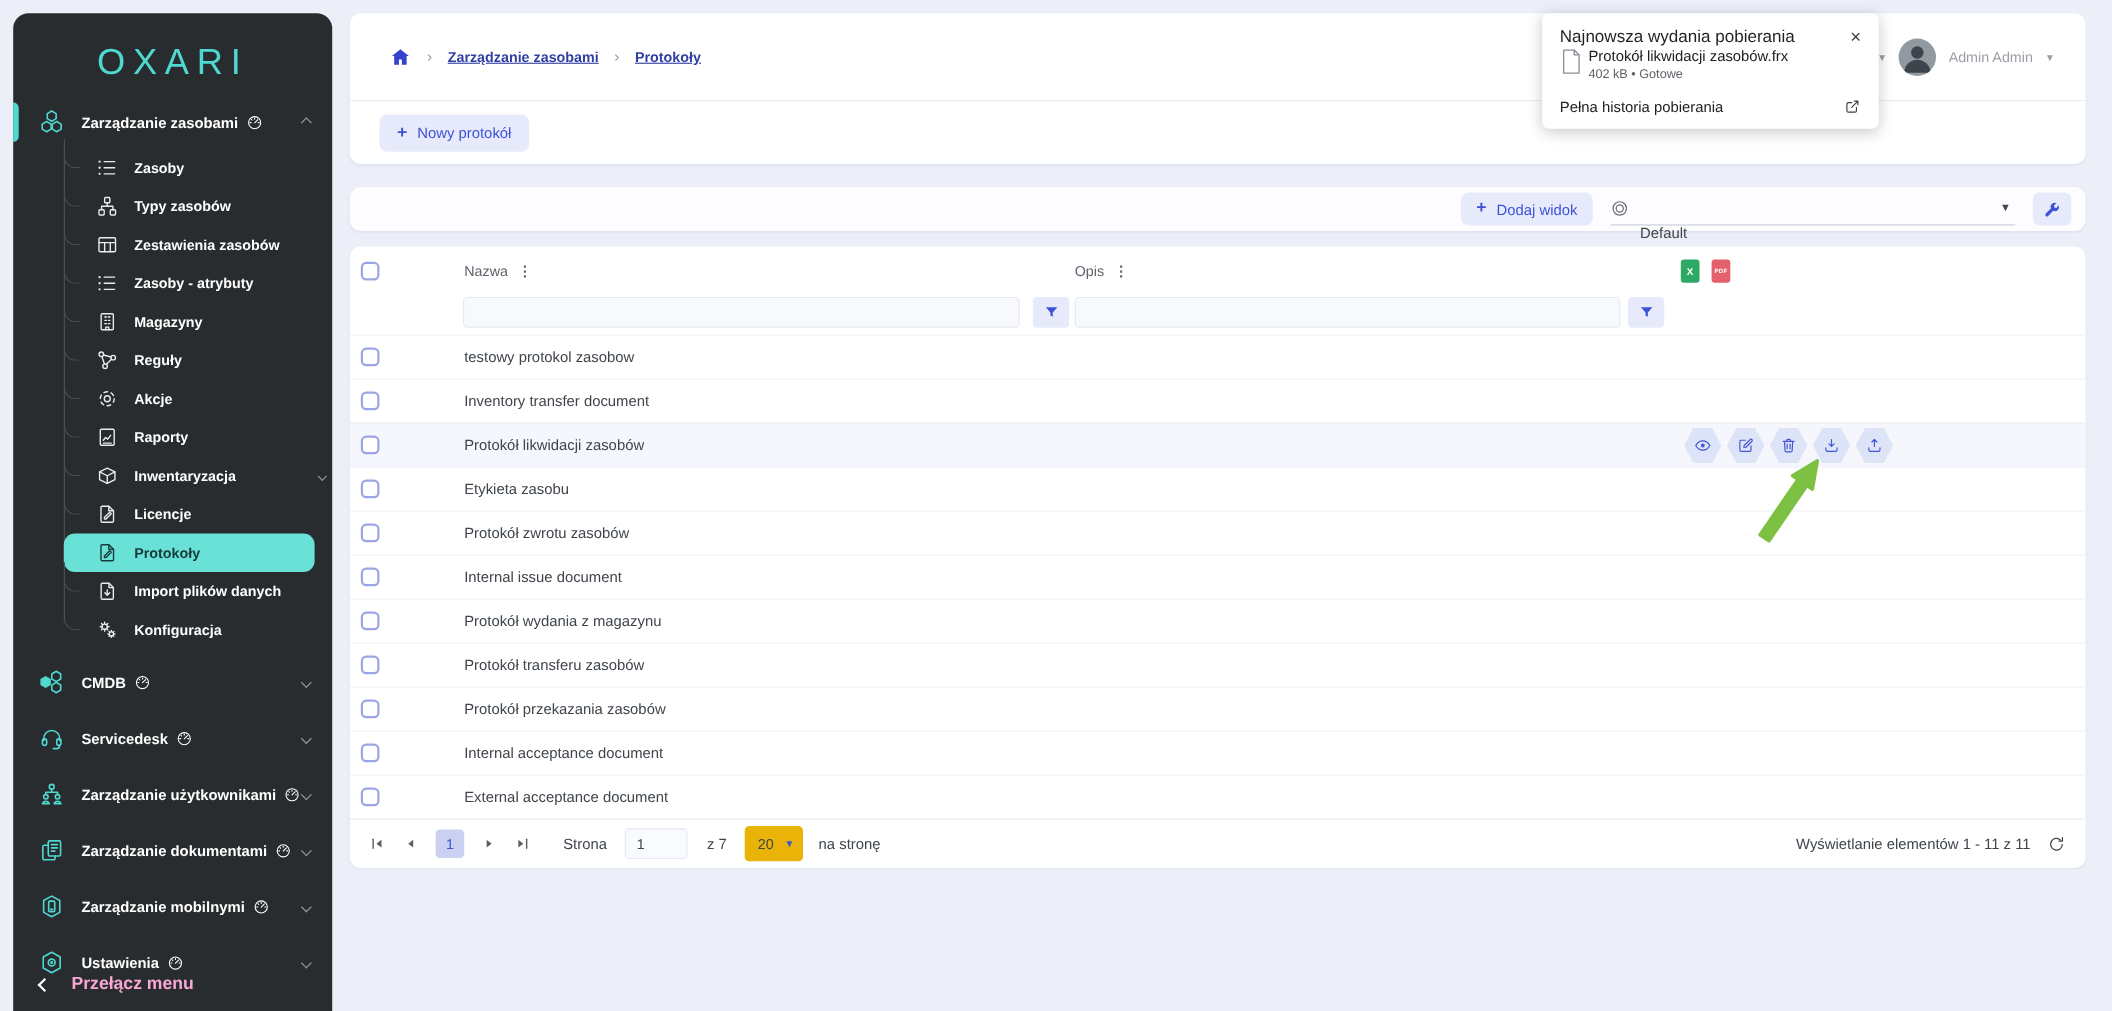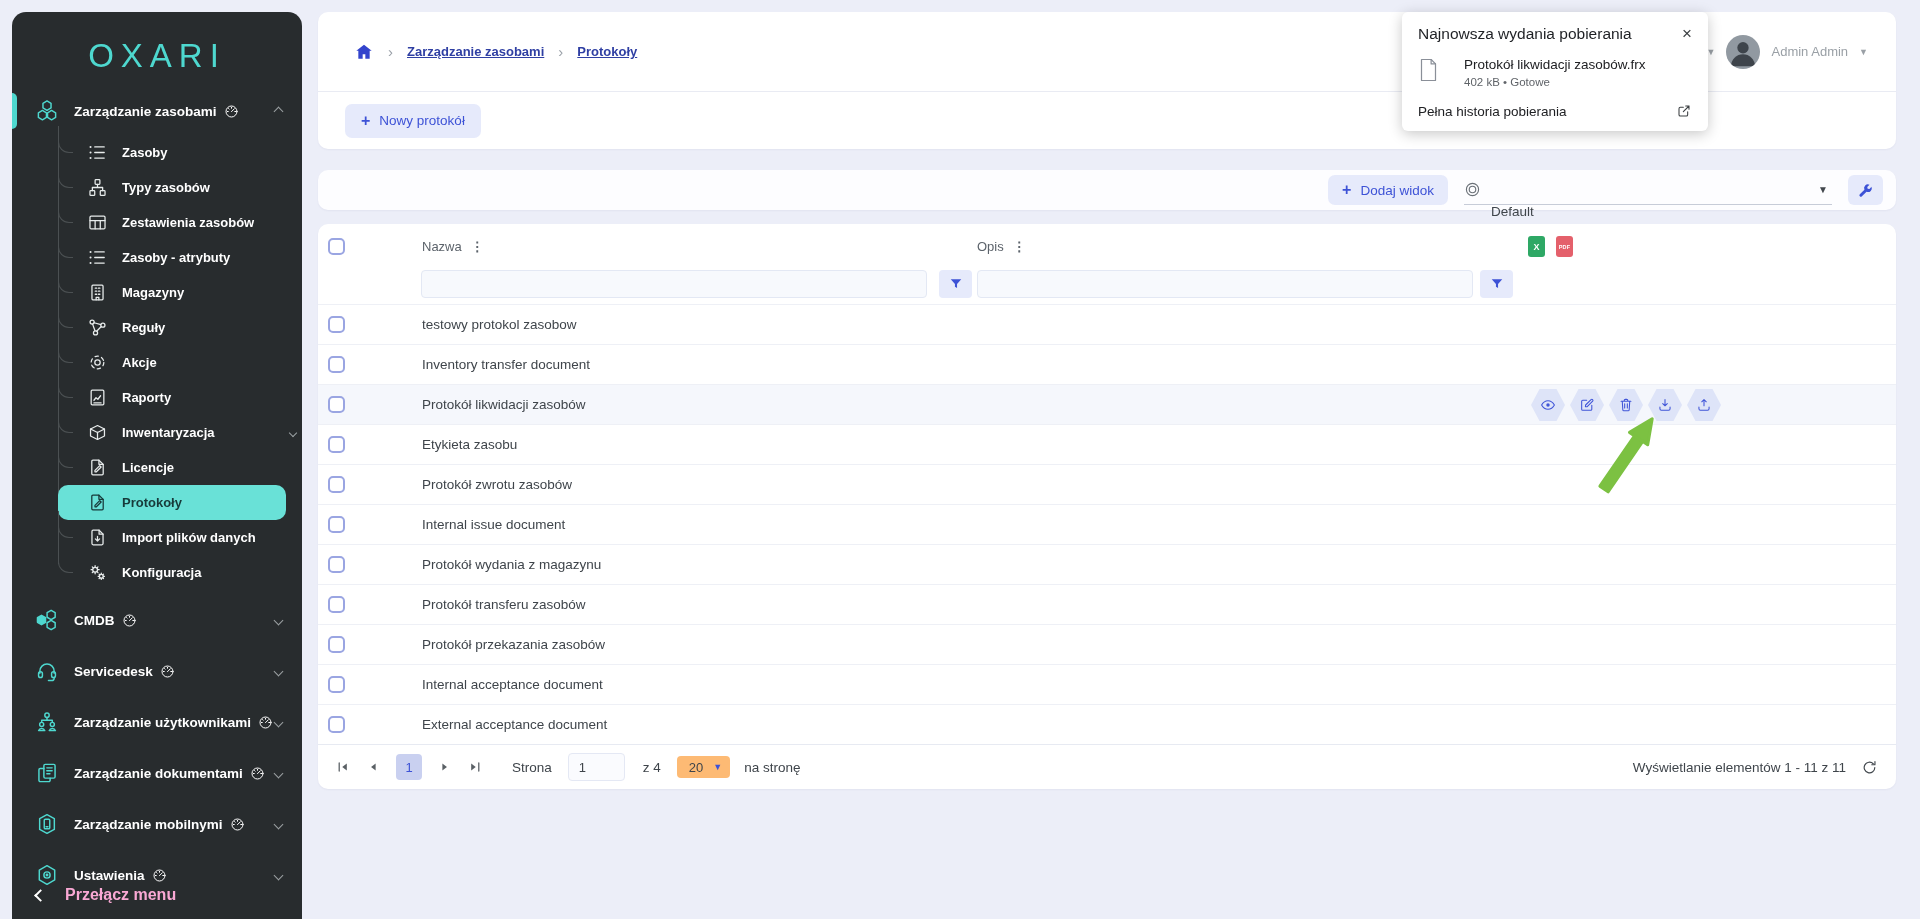--- a/index.html
+++ b/index.html
@@ -78,32 +78,32 @@
   .row-name { position:absolute; left:104px; line-height:40px; font-size:13.5px; color:#3F454B; white-space:nowrap; }
   .row-actions { position:absolute; left:1213px; top:4px; display:flex; gap:5px; }
   .hex-btn { width:34px; height:32px; background:#DEE4F8; clip-path:polygon(25% 0,75% 0,100% 50%,75% 100%,25% 100%,0 50%); border:none; display:flex; align-items:center; justify-content:center; color:#4055D8; cursor:pointer; }
   .hex-btn .icon { width:16px; height:16px; }
   .pag-row { height:45px; border-top:1px solid #E7EAF2; display:flex; align-items:center; padding:0 18px; }
   .pg-ic { width:14px; height:14px; color:#5A6065; cursor:pointer; margin-right:16px; flex:0 0 auto; }
   .pg-current { width:26px; height:26px; background:#C9D0F0; border-radius:4px; color:#3D52D6; font-size:13px; display:flex; align-items:center; justify-content:center; margin-right:16px; cursor:pointer; }
   .pg-label { font-size:13.5px; color:#3F454B; }
   .pg-strona { margin-left:14px; }
   .pg-input { width:57px; height:28px; background:#FAFBFE; border:1px solid #E4E8F4; border-radius:4px; font-family:inherit; font-size:13px; color:#3F454B; padding:0 10px; margin:0 18px 0 16px; }
-  .pg-select { display:flex; align-items:center; height:22px; background:#fdba74; border-radius:4px; margin:0 14px 0 16px; padding:0 8px 0 12px; cursor:pointer; }
+  .pg-select { display:flex; align-items:center; height:32px; background:#eab308; border-radius:4px; margin:0 14px 0 16px; padding:0 8px 0 12px; cursor:pointer; }
   .pg-size { font-size:13px; color:#3F454B; margin-right:10px; }
   .pg-select .dd { font-size:9px; color:#3D52D6; }
   .pg-summary { margin-left:auto; font-size:13.5px; color:#3F454B; }
   .refresh-ic { width:17px; height:17px; color:#3F454B; margin-left:15px; cursor:pointer; }
 
   
   .dl-popup { position:absolute; left:1402px; top:12px; width:306px; background:#fff; border-radius:6px; box-shadow:0 3px 14px rgba(0,0,0,.22); z-index:60; padding:13px 16px 12px; }
   .dl-head { display:flex; align-items:flex-start; justify-content:space-between; }
   .dl-title { font-size:15.5px; color:#1F2125; }
   .dl-close { font-size:17px; color:#3C4043; line-height:1; cursor:pointer; background:none; border:none; font-family:inherit; }
-  .dl-file { display:flex; gap:25px; margin-top:14px; cursor:pointer; }
+  .dl-file { display:flex; gap:5px; cursor:pointer; }
   .dl-doc-ic { width:21px; height:26px; color:#8A8F98; flex:0 0 auto; }
   .dl-fname { font-size:13.5px; color:#202124; }
   .dl-fmeta { font-size:11.5px; color:#5F6368; margin-top:4px; }
   .dl-foot { display:flex; align-items:center; justify-content:space-between; margin-top:15px; }
   .dl-flabel { font-size:13.5px; color:#202124; cursor:pointer; }
   .dl-ext-ic { width:16px; height:16px; color:#3C4043; cursor:pointer; }
 
   .green-arrow { position:absolute; left:1592px; top:404px; width:70px; height:95px; z-index:40; pointer-events:none; }
 </style>
 </head>
@@ -574,21 +574,21 @@
           </svg>
       </span>
       <span class="icon pg-ic">
         <svg viewBox="0 0 24 24">
             <path d="M18.5 5v14" stroke-width="2.2"></path>
             <path d="M5.5 6l7.8 6-7.8 6z" fill="currentColor" stroke="none"></path>
           </svg>
       </span>
       <span class="pg-label pg-strona">Strona</span>
       <input class="pg-input" value="1" style="">
-      <span class="pg-label">z 4</span>
+      <span class="pg-label">z 7</span>
       <div class="pg-select">
         <span class="pg-size">20</span>
         <span class="dd">▼</span>
       </div>
       <span class="pg-label">na stronę</span>
       <span class="pg-summary">Wyświetlanie elementów 1 - 11 z 11</span>
       <span class="icon refresh-ic">
         <svg viewBox="0 0 24 24" stroke-width="1.9">
             <path d="M19.5 12a7.5 7.5 0 1 1-2.2-5.3"></path>
             <path d="M19.7 3.6v4.5h-4.5"></path>

